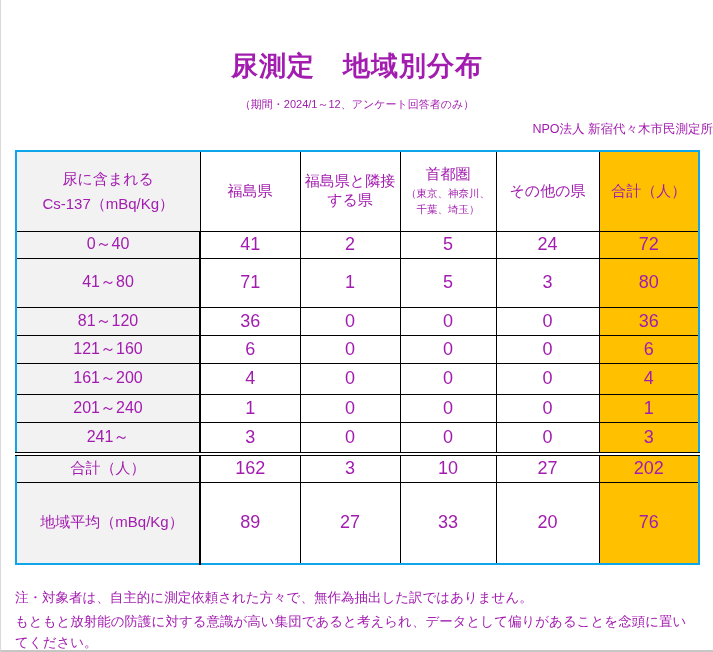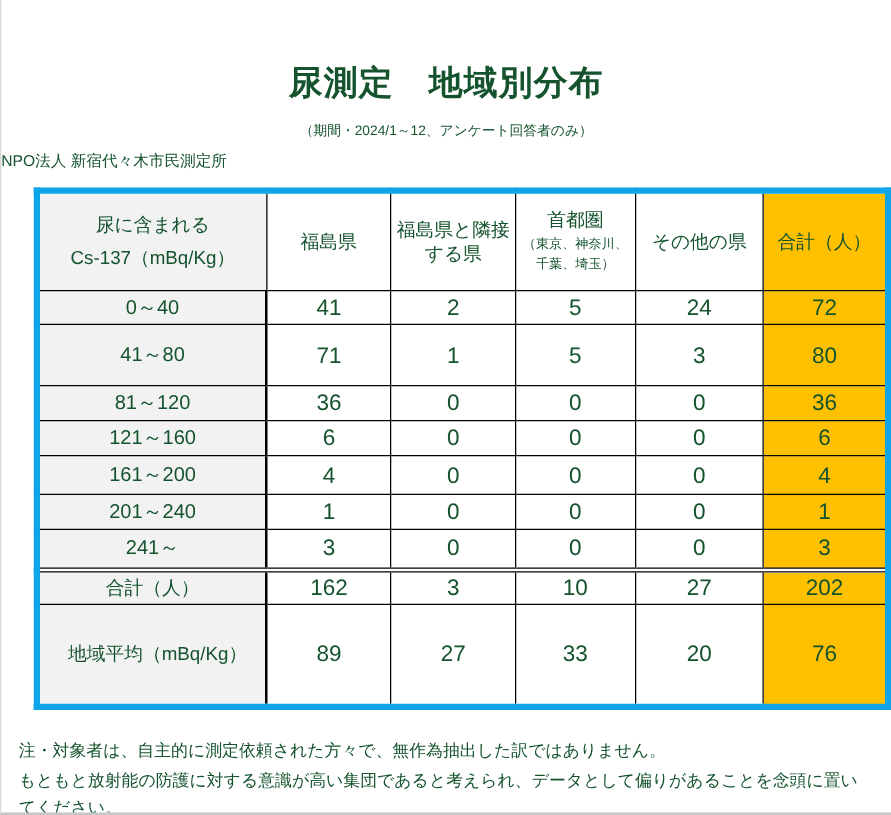--- a/index.html
+++ b/index.html
@@ -5,48 +5,48 @@
   html, body { margin: 0; padding: 0; background: #fff; }
   .page {
     position: relative;
     width: 713px;
     height: 652px;
     box-sizing: border-box;
     background: #ffffff;
     border-left: 1px solid #d9d9d9;
     border-bottom: 2px solid #c6c6c6;
     font-family: "Liberation Sans", sans-serif;
-    color: #14532d;
+    color: #a21caf;
     overflow: hidden;
   }
   .title {
     margin: 0;
     padding-top: 48px;
     text-align: center;
     font-size: 27px;
     font-weight: 600;
     letter-spacing: 1px;
   }
   .subtitle {
     margin-top: 13px;
     text-align: center;
     font-size: 11px;
     font-weight: 400;
   }
   .org {
     margin-top: 9px;
-    text-align: left;
+    text-align: right;
     font-size: 12.5px;
     font-weight: 400;
   }
   table.dist {
     border-collapse: collapse;
     table-layout: fixed;
-    margin: 12px 0 0 26px;
-    border: 5px solid #0ea5e9;
+    margin: 12px 0 0 14px;
+    border: 2px solid #0ea5e9;
   }
   table.dist th, table.dist td {
     border: 1px solid #000;
     text-align: center;
     vertical-align: middle;
     padding: 0 2px;
     box-sizing: border-box;
     overflow: hidden;
   }
   thead tr { height: 80px; }

